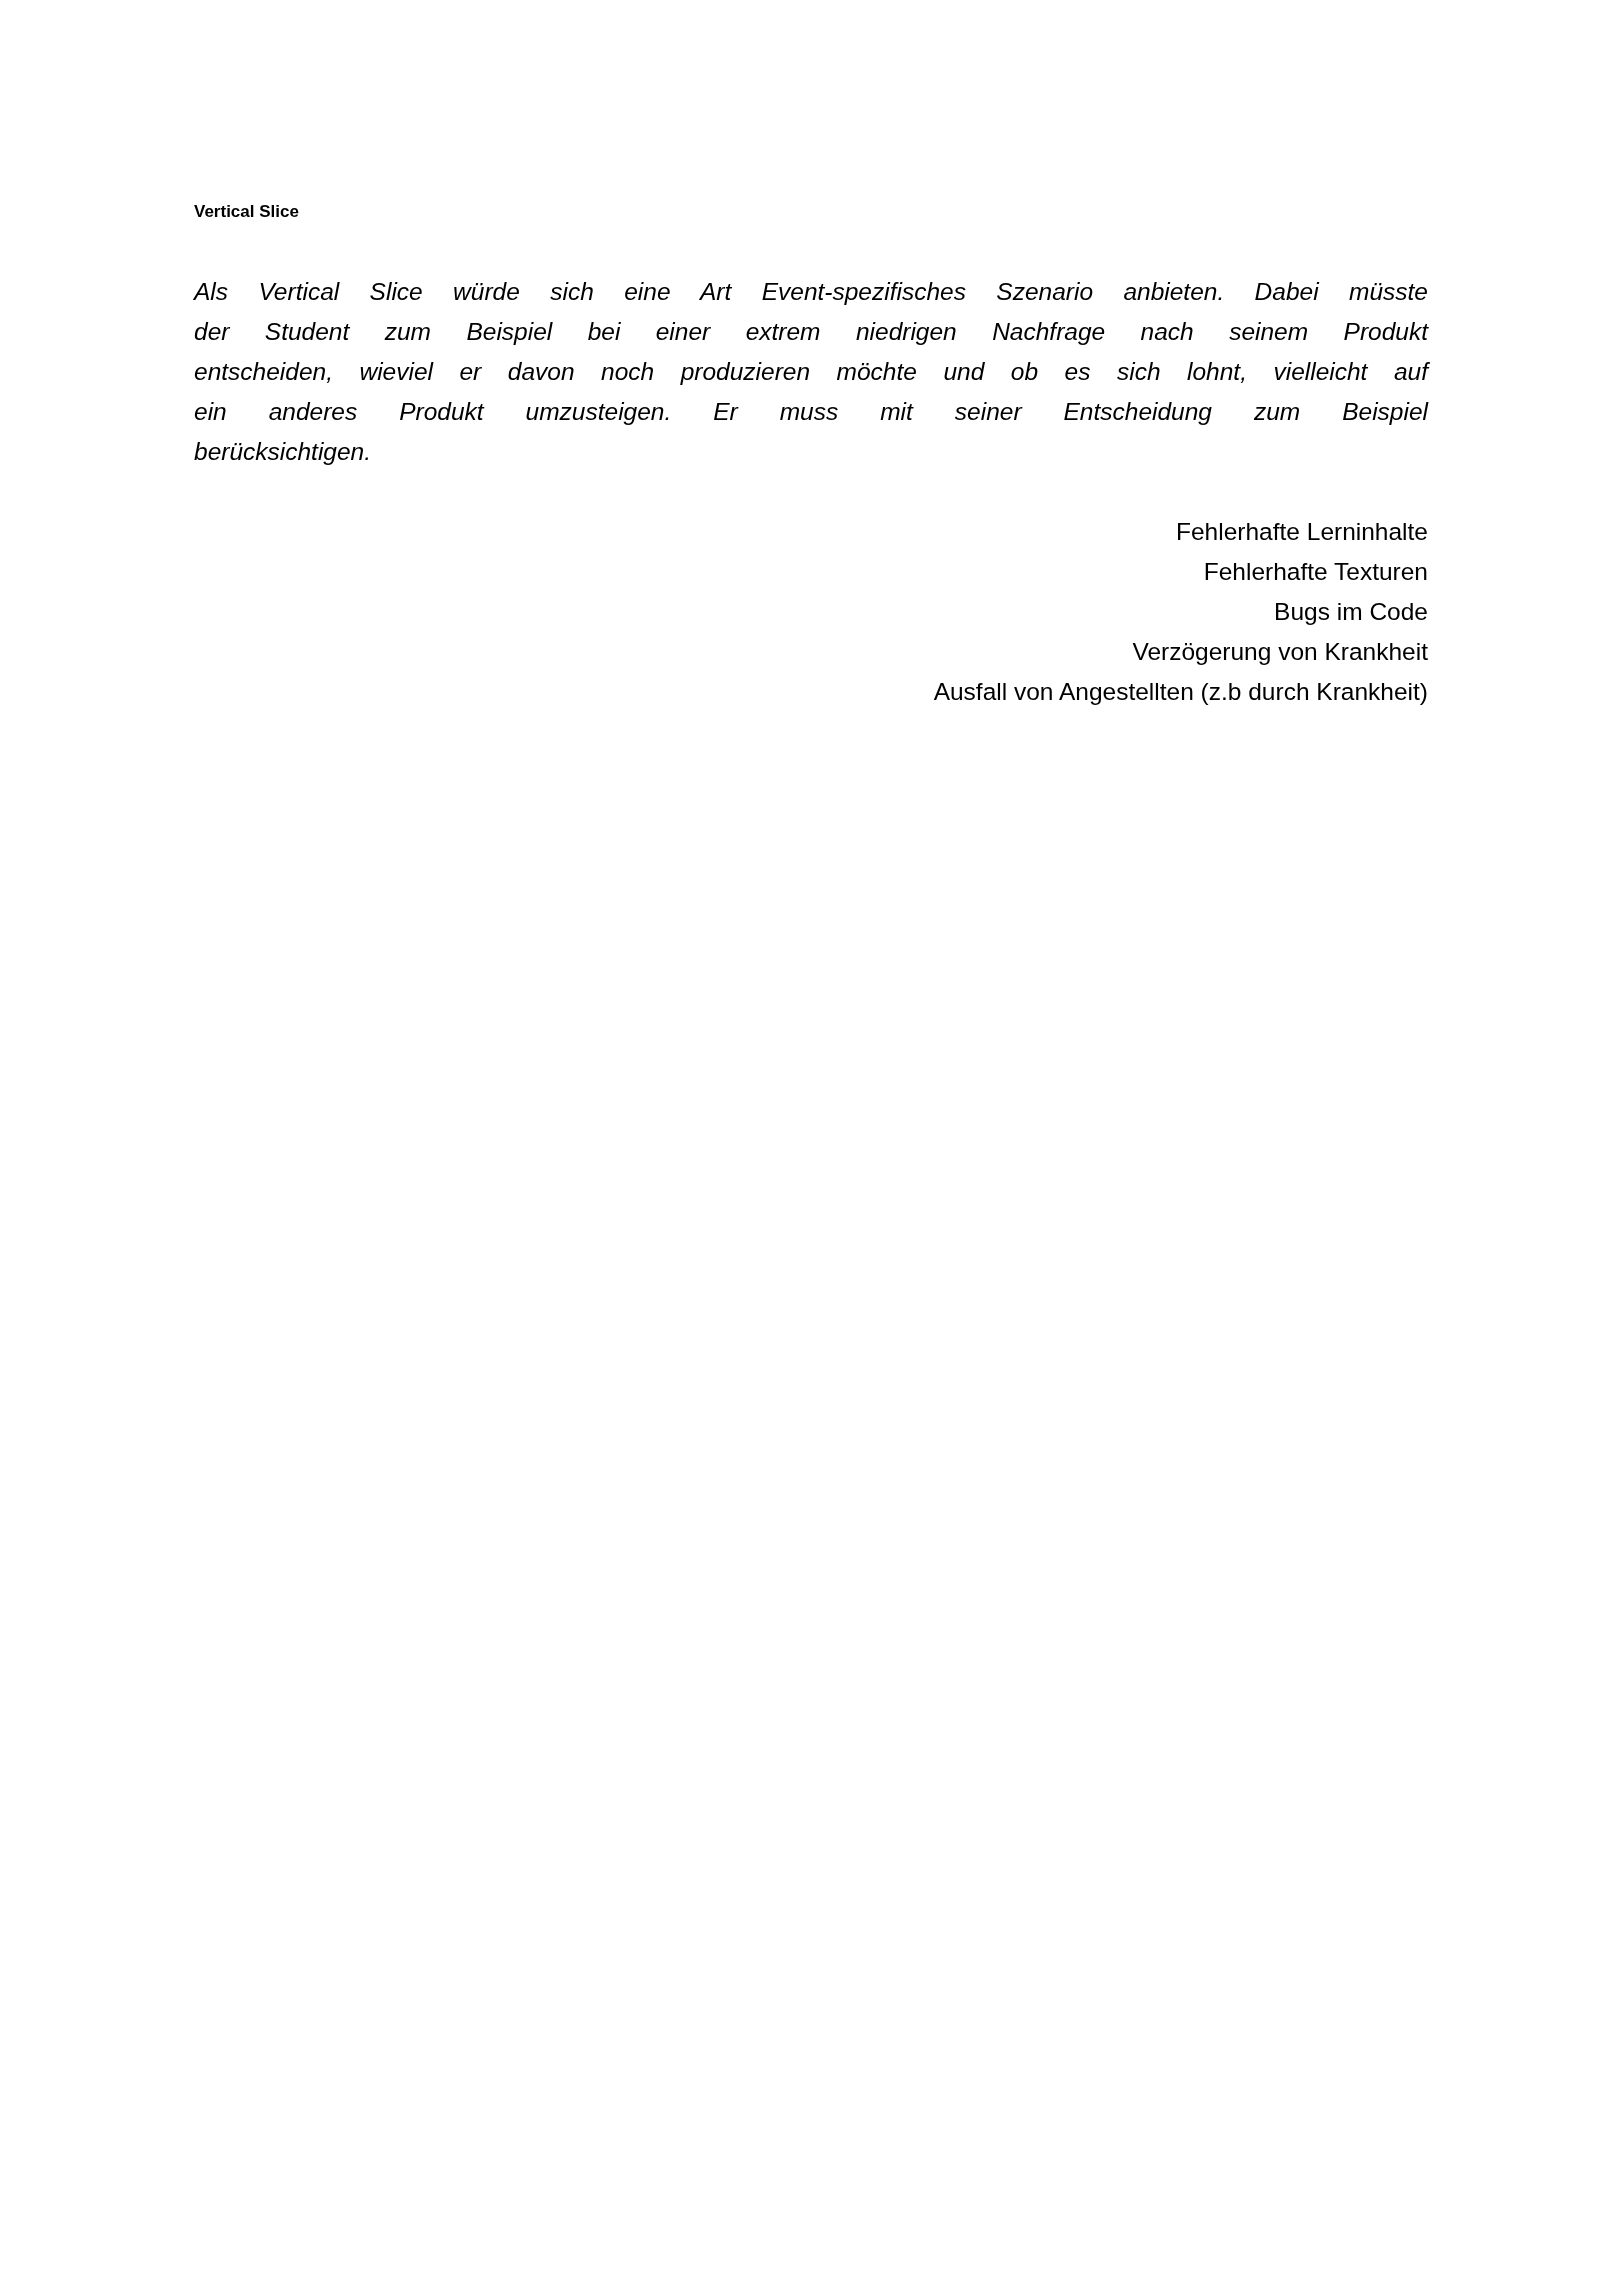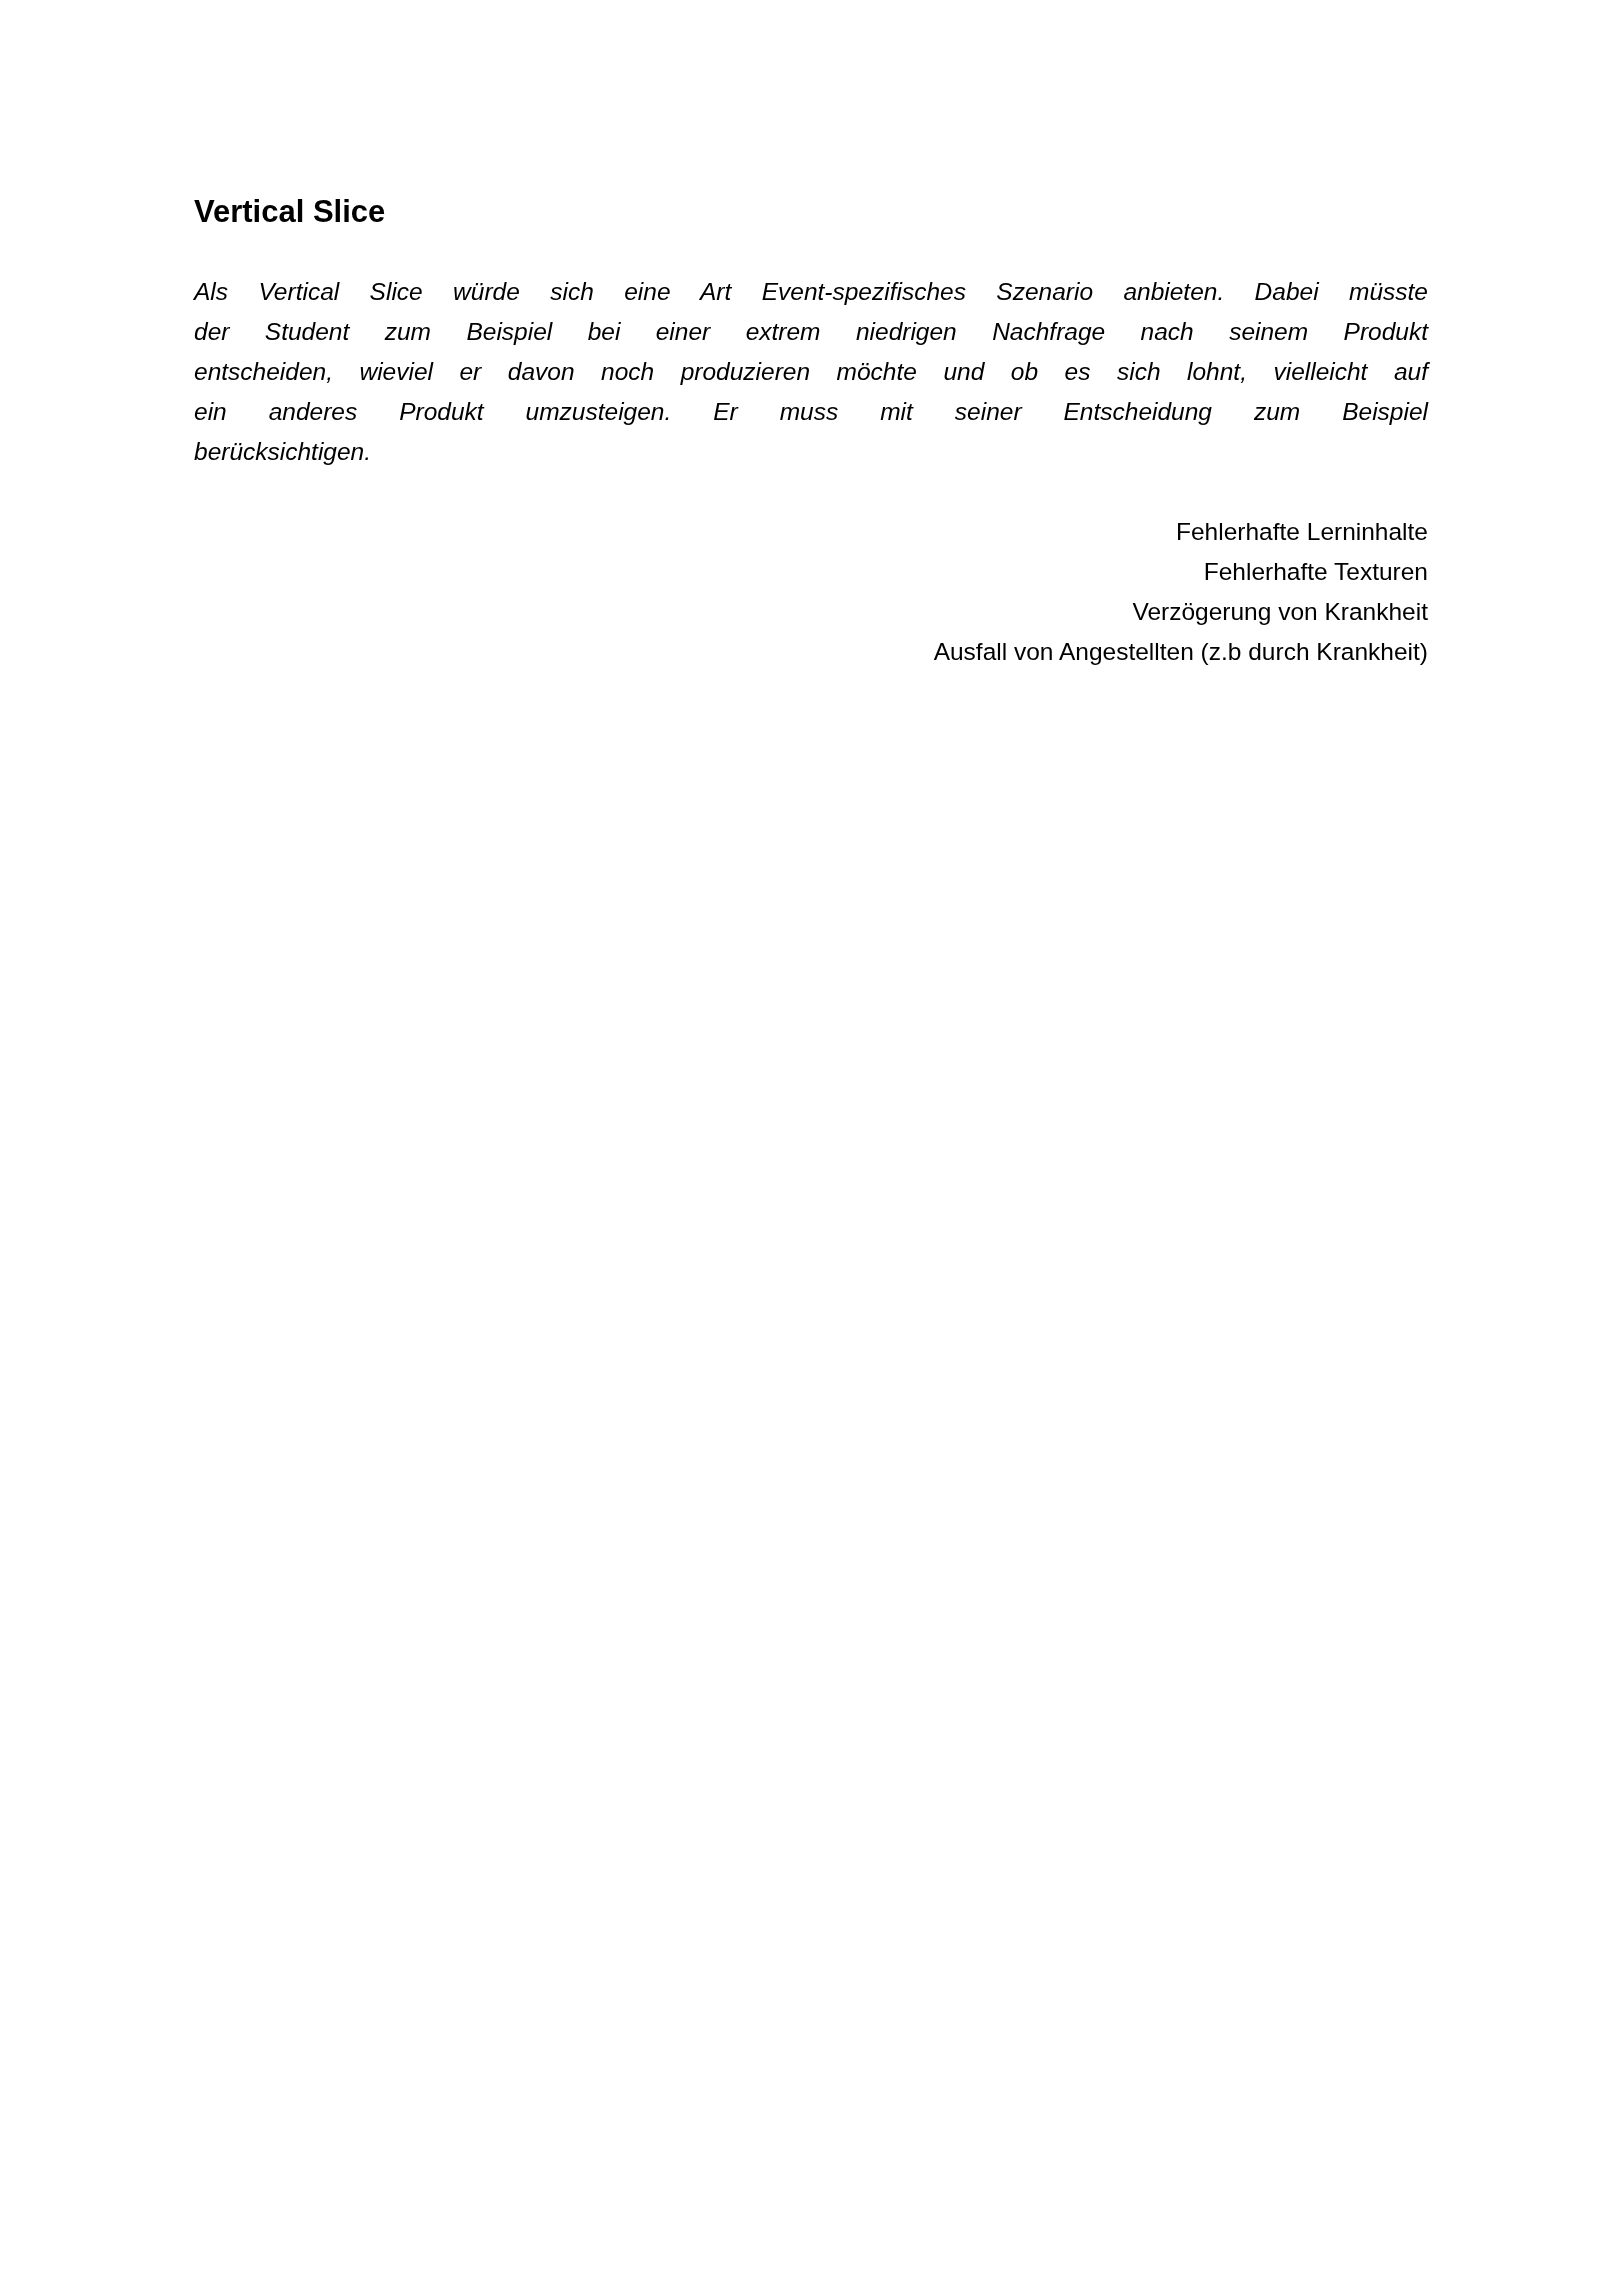--- a/index.html
+++ b/index.html
@@ -16,21 +16,21 @@
     font-family: "Liberation Sans", "DejaVu Sans", sans-serif;
     font-size: 24.5px;
     line-height: 40px;
     box-sizing: border-box;
     padding: 192px 195px 0 194px;
     overflow: hidden;
   }
   .heading {
     font-weight: bold;
     margin: 0 0 40px 0;
-    font-size: 31px;
+    font-size: 17px;
     line-height: 40px;
   }
   .paragraph {
     margin: 0 0 40px 0;
   }
   .jline {
     text-align: justify;
     text-align-last: justify;
     font-style: italic;
   }
@@ -56,18 +56,19 @@
     <div class="jline">der Student zum Beispiel bei einer extrem niedrigen Nachfrage nach seinem Produkt</div>
     <div class="jline">entscheiden, wieviel er davon noch produzieren möchte und ob es sich lohnt, vielleicht auf</div>
     <div class="jline">ein anderes Produkt umzusteigen. Er muss mit seiner Entscheidung zum Beispiel</div>
     <div class="jline last">berücksichtigen.</div>
   </div>
 
 
   <div class="list-block">
     <div class="list-line">Fehlerhafte Lerninhalte</div>
     <div class="list-line">Fehlerhafte Texturen</div>
+    <div class="list-line">Bugs im Code</div>
     <div class="list-line">Verzögerung von Krankheit</div>
     <div class="list-line">Ausfall von Angestellten (z.b durch Krankheit)</div>
   </div>
 
 </div>
 
 
 </body></html>

